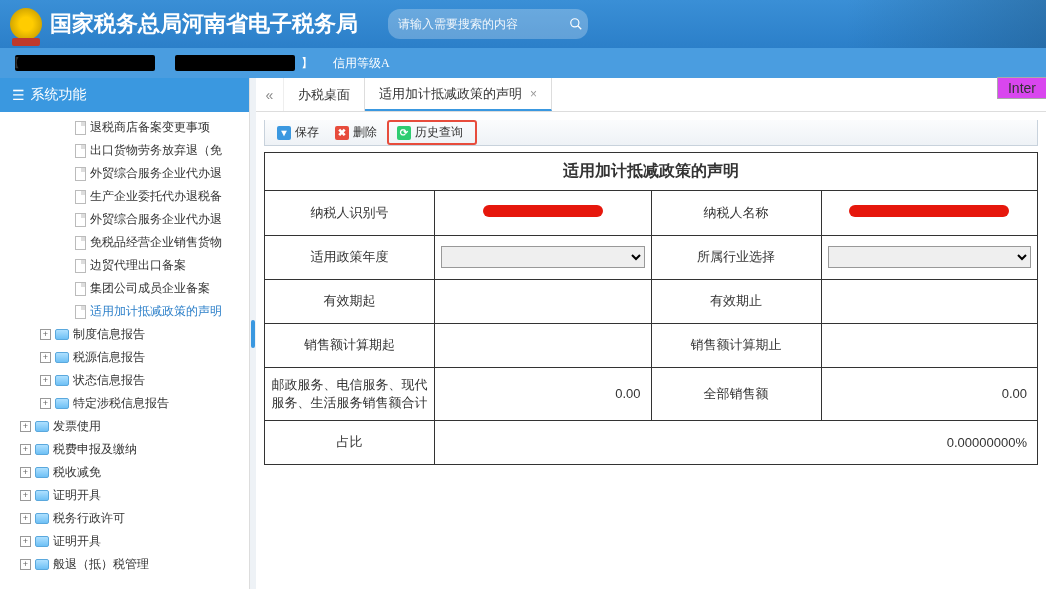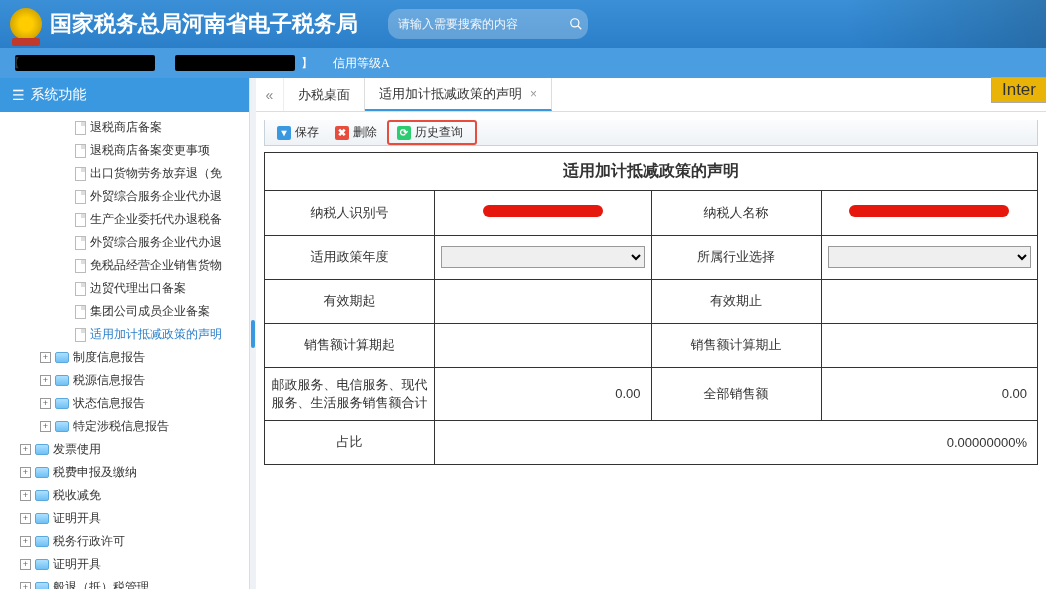--- a/index.html
+++ b/index.html
@@ -42,21 +42,21 @@
 .file-icon { width: 11px; height: 14px; background: #fff; border: 1px solid #bbb; margin-right: 4px; position: relative; }
 .file-icon::after { content: ''; position: absolute; top: 0; right: 0; width: 4px; height: 4px; background: #ddd; }
 
 
 .content { flex: 1; display: flex; flex-direction: column; position: relative; }
 .tabs-row { display: flex; align-items: center; border-bottom: 1px solid #ddd; background: #fff; height: 34px; }
 .collapse-btn { width: 28px; height: 100%; display: flex; align-items: center; justify-content: center; border-right: 1px solid #eee; cursor: pointer; color: #888; font-size: 14px; }
 .tab { padding: 0 14px; height: 100%; display: flex; align-items: center; border-right: 1px solid #ddd; cursor: pointer; font-size: 13px; position: relative; }
 .tab.active { border-bottom: 2px solid #3a98e0; }
 .tab-close { margin-left: 8px; color: #999; font-size: 12px; }
-.browser-hint { position: absolute; right: -1px; top: -1px; border: 1px solid #aaa; background: #eab308; padding: 2px 10px; font-size: 17px; }
+.browser-hint { position: absolute; right: -1px; top: -1px; border: 1px solid #aaa; background: #d946ef; padding: 2px 10px; font-size: 14px; }
 
 
 .toolbar { background: linear-gradient(#fbfcfd, #eef2f6); border: 1px solid #c8d2dc; border-top: none; height: 26px; display: flex; align-items: center; padding: 0 6px; margin: 8px 8px 0; }
 .tb-btn { display: flex; align-items: center; padding: 2px 6px; cursor: pointer; margin-right: 4px; border-radius: 2px; }
 .tb-icon { width: 14px; height: 14px; margin-right: 4px; border-radius: 2px; display: flex; align-items: center; justify-content: center; color: #fff; font-size: 10px; font-weight: bold; }
 .tb-icon.save { background: #3a98e0; }
 .tb-icon.del { background: #e74c3c; }
 .tb-icon.hist { background: #2ecc71; }
 .highlight-box { border: 2px solid #e74c3c; border-radius: 3px; padding: 0 2px; display: flex; align-items: center; }
 
@@ -103,25 +103,20 @@
 </div>
 
 <div class="main-layout">
 
   <div class="sidebar">
     <div class="sidebar-header">
       <span class="sidebar-header-icon">☰</span>
       <span>系统功能</span>
     </div>
     <div class="tree" id="tree">
-        <div class="tree-item lvl3">
-          <span class="expand-spacer"></span>
-          <span class="file-icon"></span>
-          <span>退税商店备案</span>
-        </div>
         <div class="tree-item lvl3">
           <span class="expand-spacer"></span>
           <span class="file-icon"></span>
           <span>退税商店备案变更事项</span>
         </div>
         <div class="tree-item lvl3">
           <span class="expand-spacer"></span>
           <span class="file-icon"></span>
           <span>出口货物劳务放弃退（免</span>
         </div>

